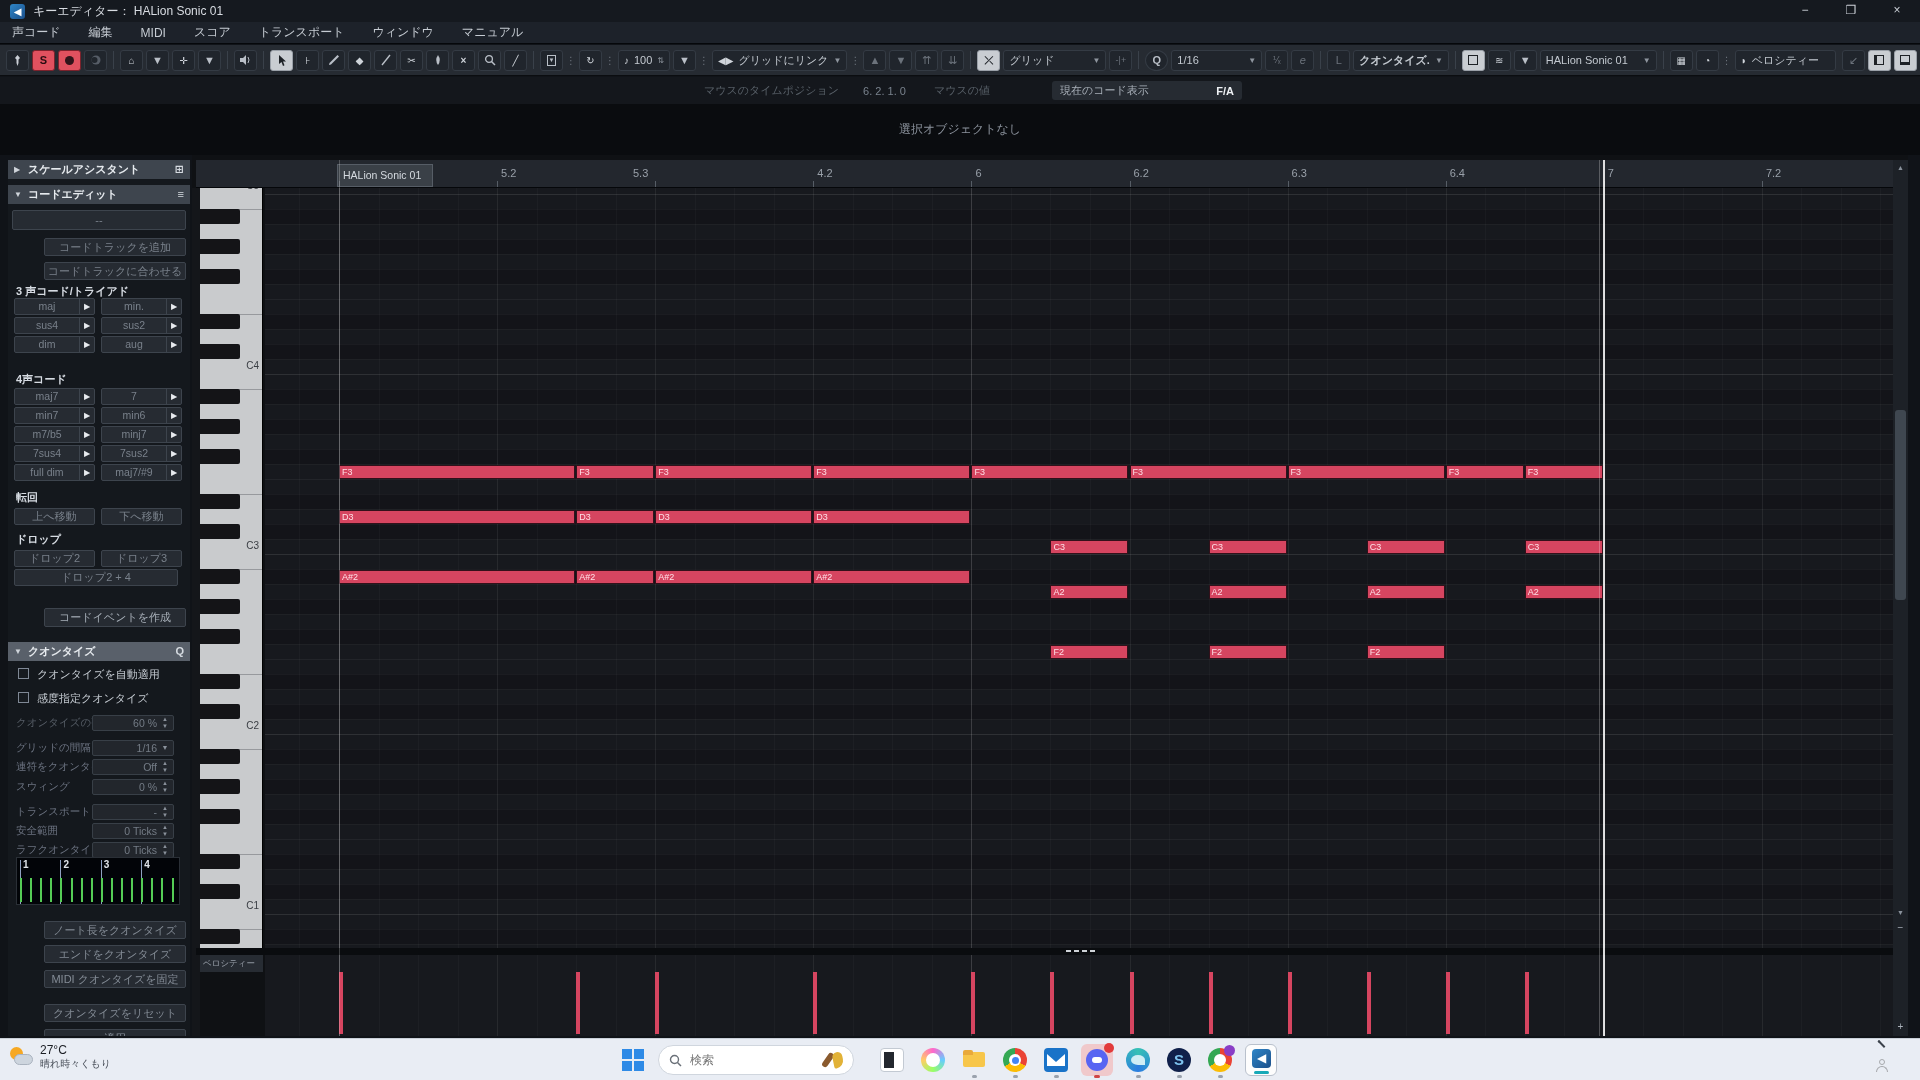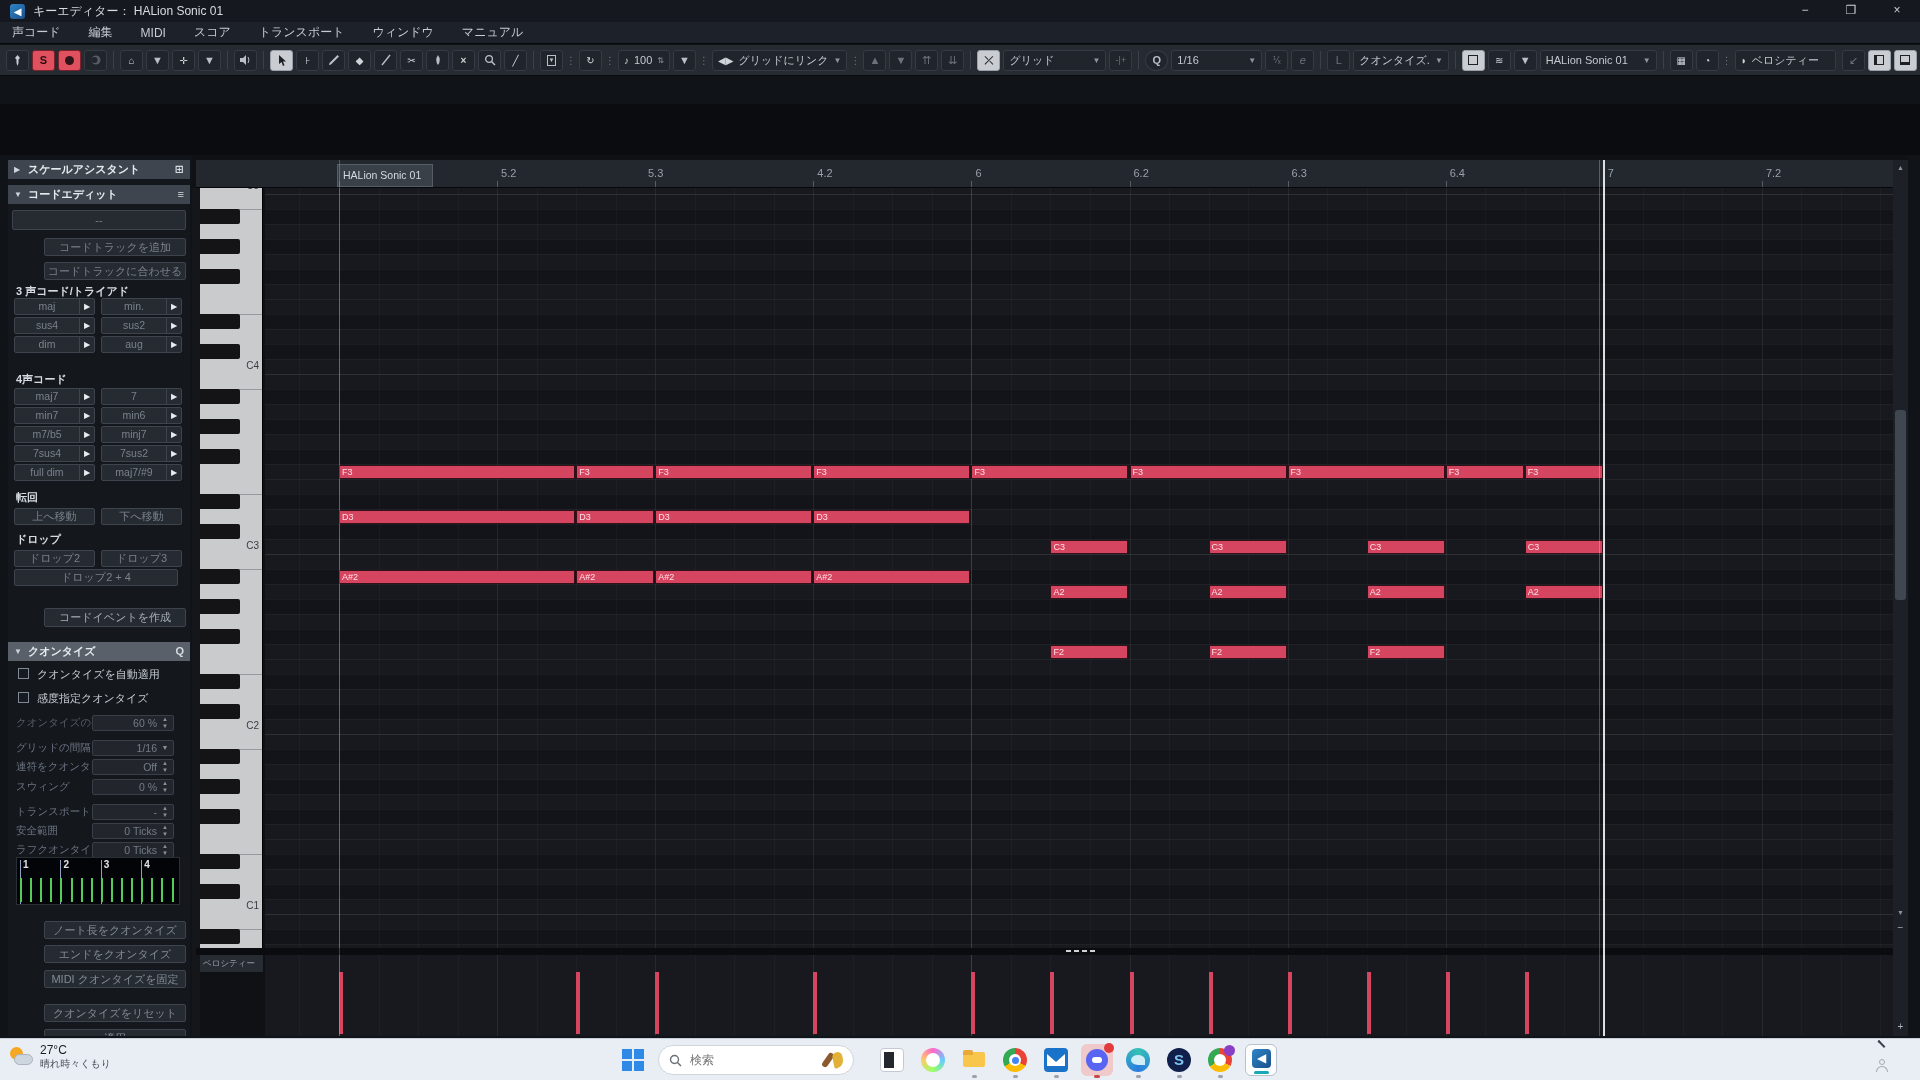--- a/index.html
+++ b/index.html
@@ -221,21 +221,21 @@
     <div class="tbtn" style="font-weight:bold;border-radius:50%;">Q</div>
     <div class="tbox">
       <span style="min-width:66px;">1/16</span>
       <span class="car">▼</span>
     </div>
     <div class="tbtn dim" style="font-size:9px;">⅟ₓ</div>
     <div class="tbtn dim" style="font-style:italic;">e</div>
     <div class="tsep"></div>
     <div class="tbtn dim">L</div>
     <div class="tbox">
-      <span style="min-width:64px;">クオンタイズ.</span>
+      <span style="min-width:64px;font-weight:bold;">クオンタイズ.</span>
       <span class="car">▼</span>
     </div>
     <div class="tsep"></div>
     <div class="tbtn lit">
         <span style="width:10px;height:10px;border:1px solid #1d2126;display:block;"></span>
       </div>
     <div class="tbtn">
         <span class="ticon">≋</span>
       </div>
     <div class="tbtn">
@@ -261,22 +261,32 @@
     <div class="tbtn dim">↙</div>
     <div class="tbtn lit">
         <span style="width:10px;height:10px;border:1px solid #1d2126;border-left-width:3px;display:block;"></span>
       </div>
     <div class="tbtn lit">
         <span style="width:10px;height:10px;border:1px solid #1d2126;border-bottom-width:3px;display:block;"></span>
       </div>
     <div class="tbtn"></div>
   </div>
 
+  <div id="inforow">
+    <span style="margin-left:704px;">マウスのタイムポジション</span>
+    <span style="margin-left:24px;color:#79828d;">6. 2. 1.  0</span>
+    <span style="margin-left:28px;">マウスの値</span>
+    <div id="chordbox" style="margin-left:62px;">
+      <span style="color:#a9b0b9;">現在のコード表示</span>
+      <span style="margin-left:auto;color:#eef1f4;font-weight:bold;">F/A</span>
+    </div>
+  </div>
 
   <div id="statusband"></div>
+  <div id="noselect">選択オブジェクトなし</div>
 
   <div id="editorbg"></div>
   <div id="sidebar">
       <div class="shead" style="top: 0px;"><span class="arr">▶</span><span style="display: inline;">スケールアシスタント</span><span class="hico">⊞</span></div>
       <div class="shead" style="top: 25px;"><span class="arr">▼</span><span style="display: inline;">コードエディット</span><span class="hico">≡</span></div>
       <div class="sbtn" style="top: 50px; left: 4px; width: 174px; height: 20px; line-height: 18px;">--</div>
       <div class="sbtn" style="top: 78px; left: 36px; width: 142px; height: 18px; line-height: 16px;">コードトラックを追加</div>
       <div class="sbtn" style="top: 102px; left: 36px; width: 142px; height: 18px; line-height: 16px;">コードトラックに合わせる</div>
       <div class="slab" style="top: 124px;">3 声コード/トライアド</div>
       <div class="chordbtn" style="top: 138px; left: 6px; width: 81px;">
@@ -422,21 +432,21 @@
       <div style="position: absolute; left: 301.1px; bottom: 0px; width: 1px; height: 6px; background: rgb(86, 93, 102);"></div>
       <div style="position: absolute; left: 459.2px; bottom: 0px; width: 1px; height: 6px; background: rgb(86, 93, 102);"></div>
       <div style="position: absolute; left: 617.3px; bottom: 0px; width: 1px; height: 6px; background: rgb(86, 93, 102);"></div>
       <div style="position: absolute; left: 775.4px; bottom: 0px; width: 1px; height: 6px; background: rgb(86, 93, 102);"></div>
       <div style="position: absolute; left: 933.5px; bottom: 0px; width: 1px; height: 6px; background: rgb(86, 93, 102);"></div>
       <div style="position: absolute; left: 1091.6px; bottom: 0px; width: 1px; height: 6px; background: rgb(86, 93, 102);"></div>
       <div style="position: absolute; left: 1249.7px; bottom: 0px; width: 1px; height: 6px; background: rgb(86, 93, 102);"></div>
       <div style="position: absolute; left: 1407.8px; bottom: 0px; width: 1px; height: 6px; background: rgb(86, 93, 102);"></div>
       <div style="position: absolute; left: 1565.9px; bottom: 0px; width: 1px; height: 6px; background: rgb(86, 93, 102);"></div>
       <div class="rlab" style="left: 305.1px;">5.2</div>
-      <div class="rlab" style="left: 452px;">5.3</div>
+      <div class="rlab" style="left: 437px;">5.3</div>
       <div class="rlab" style="left: 621.3px;">4.2</div>
       <div class="rlab" style="left: 779.4px;">6</div>
       <div class="rlab" style="left: 937.5px;">6.2</div>
       <div class="rlab" style="left: 1095.6px;">6.3</div>
       <div class="rlab" style="left: 1253.7px;">6.4</div>
       <div class="rlab" style="left: 1411.8px;">7</div>
       <div class="rlab" style="left: 1569.9px;">7.2</div>
     </div>
   <div id="keyleft"></div>
   <div id="keybed">

